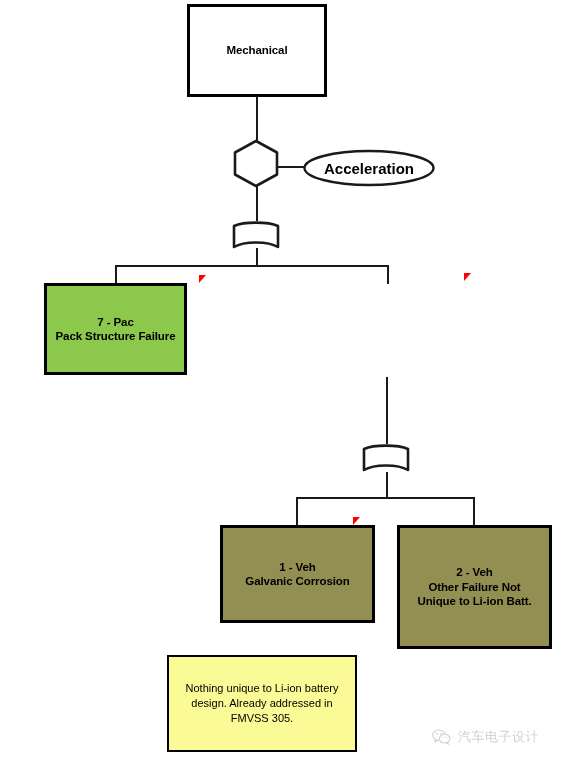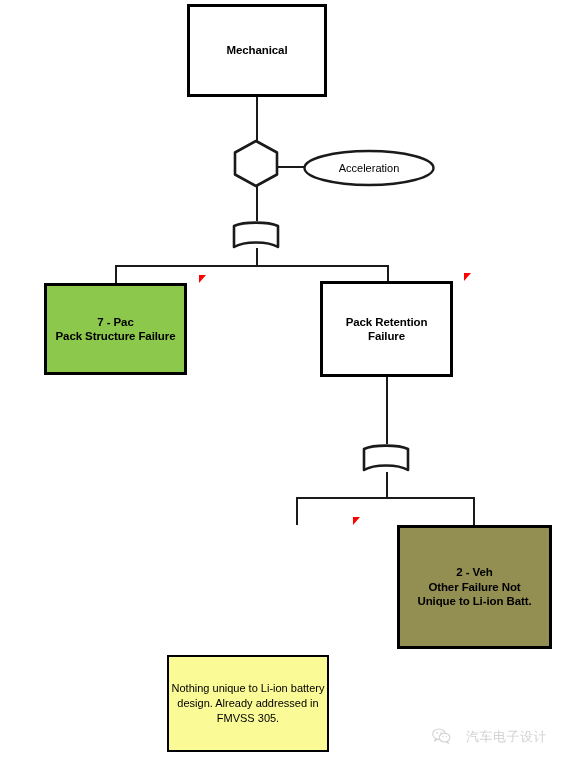--- a/index.html
+++ b/index.html
@@ -72,43 +72,43 @@
     position: absolute;
     z-index: 3;
   }
   .shape svg { display: block; overflow: visible; }
 
   .ellipse-label {
     position: absolute;
     display: flex;
     align-items: center;
     justify-content: center;
-    font-size: 11px;
-    font-weight: normal;
+    font-size: 15px;
+    font-weight: bold;
     color: #000000;
     z-index: 4;
     pointer-events: none;
   }
 
   
   .flag {
     position: absolute;
     width: 0;
     height: 0;
     z-index: 6;
     border-left: 7px solid #FF0000;
     border-bottom: 8px solid transparent;
   }
 
   
   .watermark {
     position: absolute;
     display: flex;
-    align-items: flex-start;
-    gap: 15px;
+    align-items: center;
+    gap: 7px;
     color: #d2d2d2;
     font-size: 13px;
     z-index: 7;
     user-select: none;
   }
   .watermark .wm-text { letter-spacing: 0.5px; }
 </style>
 </head>
 <body>
 
@@ -140,25 +140,25 @@
 
   <div class="node node-top" style="left:187px; top:4px; width:140px; height:93px;">
     <span class="lbl">Mechanical</span>
   </div>
 
   <div class="node node-green" style="left:44px; top:283px; width:143px; height:92px;">
     <span class="lbl">7 - Pac
 Pack Structure Failure</span>
   </div>
 
-  <div class="node node-white" style="left:320px; top:281px; width:133px; height:96px;">
-    <span class="lbl">Pack Retention
-Failure</span>
-  </div>
-
+
+  <div class="node node-brown" style="left:220px; top:525px; width:155px; height:98px;">
+    <span class="lbl">1 - Veh
+Galvanic Corrosion</span>
+  </div>
 
   <div class="node node-brown" style="left:397px; top:525px; width:155px; height:124px;">
     <span class="lbl">2 - Veh
 Other Failure Not
 Unique to Li-ion Batt.</span>
   </div>
 
   <div class="shape" style="left:234px; top:140px; width:44px; height:47px;">
     <svg width="44" height="47" viewBox="0 0 44 47">
       <polygon points="22,1 43,12.5 43,34.5 22,46 1,34.5 1,12.5" fill="#ffffff" stroke="#1a1a1a" stroke-width="2.6" stroke-linejoin="round"></polygon>
@@ -179,21 +179,21 @@
 
   <div class="shape" style="left:303px; top:149px; width:132px; height:38px;">
     <svg width="132" height="38" viewBox="0 0 132 38">
       <ellipse cx="66" cy="19" rx="64.5" ry="17" fill="#ffffff" stroke="#1a1a1a" stroke-width="2.4"></ellipse>
     </svg>
   </div>
   <div class="ellipse-label" style="left:303px; top:149px; width:132px; height:38px;">
     <span>Acceleration</span>
   </div>
 
-  <div class="note" style="left:167px; top:655px; width:162px; height:97px;">
+  <div class="note" style="left:167px; top:655px; width:190px; height:97px;">
     <span class="lbl">Nothing unique to Li-ion battery
 design.  Already addressed in
 FMVSS 305.</span>
   </div>
 
   <div class="flag" style="left:199px; top:275px;"></div>
   <div class="flag" style="left:464px; top:273px;"></div>
   <div class="flag" style="left:353px; top:517px;"></div>
 
   <div class="watermark" style="left:432px; top:728px;">

